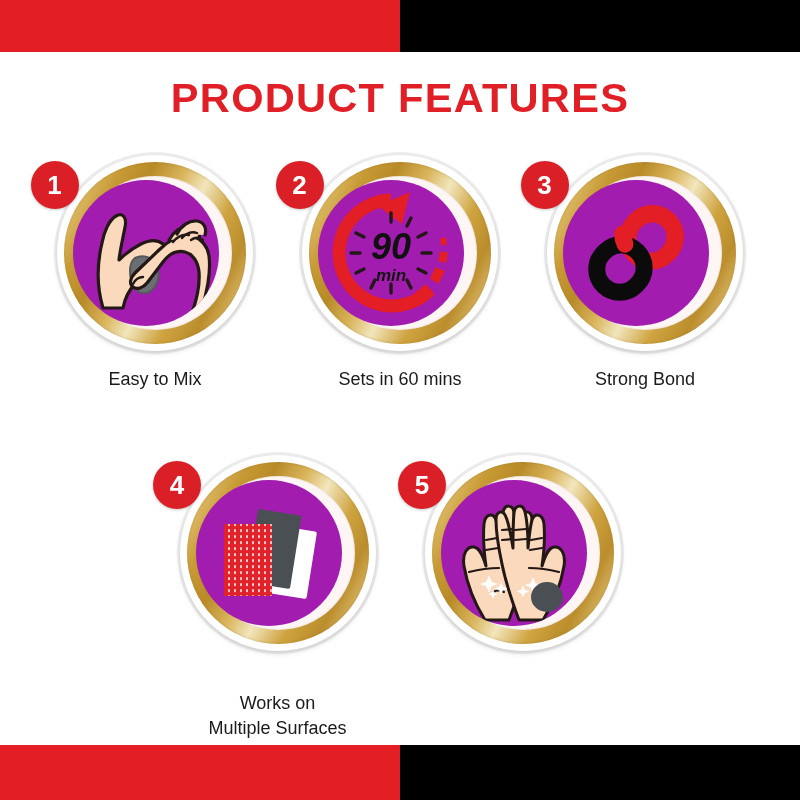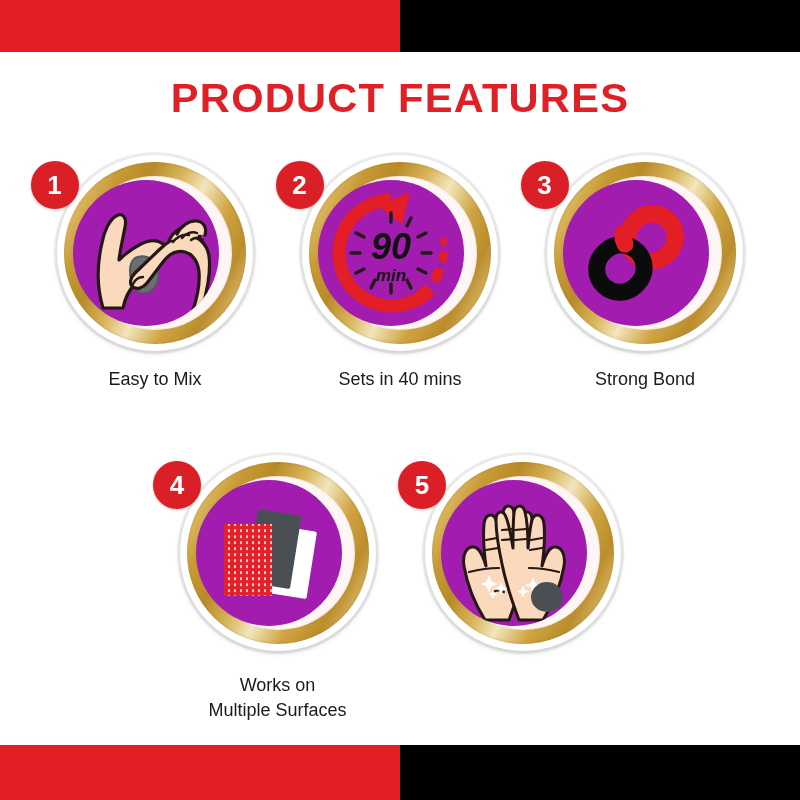--- a/index.html
+++ b/index.html
@@ -151,21 +151,21 @@
   
   .caption {
     margin-top: 16px;
     text-align: center;
     color: #1a1a1a;
     font-family: "Liberation Sans", sans-serif;
     font-size: 18px;
     line-height: 25px;
     white-space: pre-line;
   }
-  .row-2 .caption { margin-top: 22px; }
+  .row-2 .caption { margin-top: 40px; }
 </style>
 </head>
 <body>
 
 <div class="page">
 
   <div class="banner banner-top">
     <div class="banner-red"></div>
     <div class="banner-black"></div>
   </div>
@@ -242,21 +242,21 @@
               <line x1="33" y1="73" x2="42" y2="73"></line>
               <line x1="38" y1="53" x2="46" y2="57"></line>
             </g>
 
             <text x="73" y="79" text-anchor="middle" font-family="Liberation Sans, sans-serif" font-size="36" font-weight="bold" font-style="italic" fill="#111111">90</text>
             <text x="73" y="101" text-anchor="middle" font-family="Liberation Sans, sans-serif" font-size="17" font-weight="bold" font-style="italic" fill="#111111">min</text>
           </svg>
         </div>
       </div>
       <div class="badge">2</div>
-      <div class="caption">Sets in 40 mins</div>
+      <div class="caption">Sets in 60 mins</div>
     </div>
 
     <div class="feature">
       <div class="medallion">
         <div class="halo"></div>
         <div class="ring"></div>
         <div class="ring-inner-edge"></div>
         <div class="disc">
           <svg viewBox="0 0 146 146" xmlns="http://www.w3.org/2000/svg">
             <g transform="rotate(-45 73 73)">

